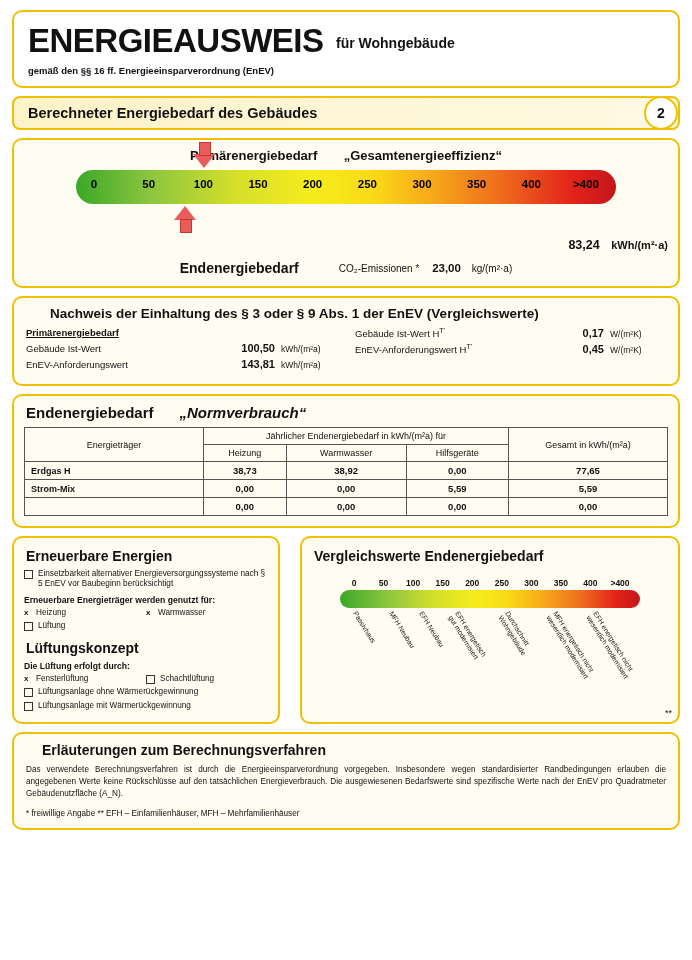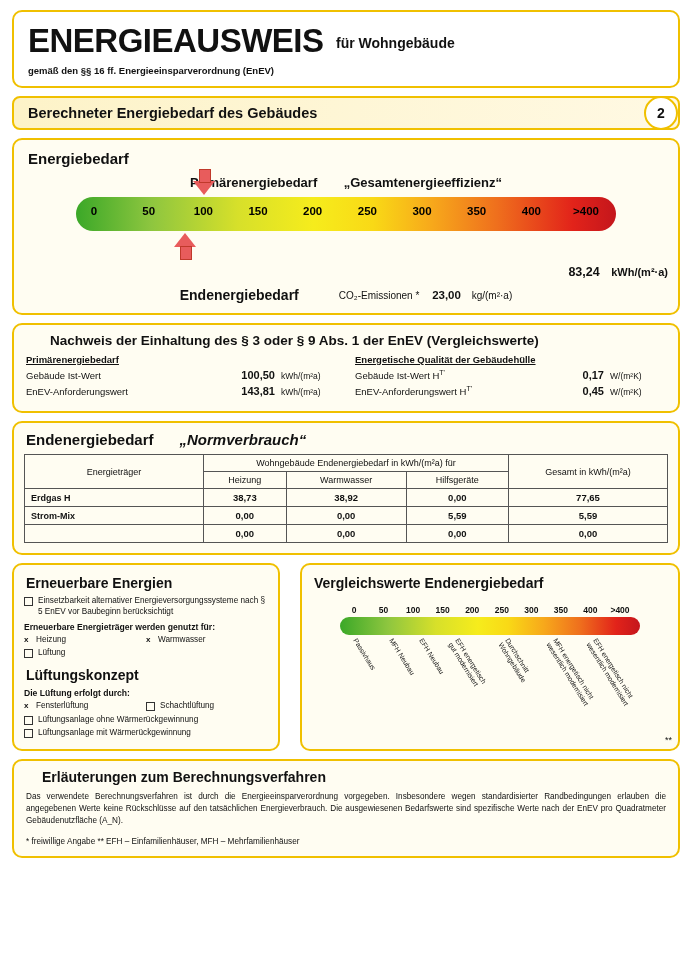--- a/index.html
+++ b/index.html
@@ -108,21 +108,20 @@
   <div style="position:relative;">
     <div class="secbar">
       <span>Berechneter Energiebedarf des Gebäudes</span>
     </div>
     <div style="position:absolute;right:2px;top:0;width:34px;height:34px;border:2px solid #f0c000;border-radius:50%;background:#fff;display:flex;align-items:center;justify-content:center;box-sizing:border-box;">
       <span style="font-size:14px;font-weight:bold;">2</span>
     </div>
   </div>
 
   <div class="panel shaded blk">
-    <div class="blk-title">Energiebedarf</div>
 
     <div class="center">
       <span class="lbl-prim">Primärenergiebedarf</span>
       <span class="lbl-prim ital" style="margin-left:22px;">„Gesamtenergieeffizienz“</span>
     </div>
 
     <div class="scale-wrap">
 
       <div class="arr" id="arrTop" style="top: -28px; left: 116.88px;">
         <div class="head" style="border-left:11px solid transparent;border-right:11px solid transparent;border-top:14px solid #e85c5c;position:relative;top:12px;"></div>
@@ -173,21 +172,20 @@
           <span class="v">100,50</span>
           <span class="u">kWh/(m²a)</span>
         </div>
         <div class="kv">
           <span class="k">EnEV-Anforderungswert</span>
           <span class="v">143,81</span>
           <span class="u">kWh/(m²a)</span>
         </div>
       </div>
       <div class="col">
-        <div class="col-h">Energetische Qualität der Gebäudehülle</div>
         <div class="kv">
           <span class="k"><span>Gebäude Ist-Wert H</span><span class="sup">T'</span></span>
           <span class="v">0,17</span>
           <span class="u">W/(m²K)</span>
         </div>
         <div class="kv">
           <span class="k"><span>EnEV-Anforderungswert H</span><span class="sup">T'</span></span>
           <span class="v">0,45</span>
           <span class="u">W/(m²K)</span>
         </div>
@@ -197,21 +195,21 @@
 
   <div class="panel shaded ende">
     <div class="ende-h">
       <span>Endenergiebedarf</span>
       <span class="q">„Normverbrauch“</span>
     </div>
     <table class="tbl">
       <tbody>
           <tr>
         <th rowspan="2" style="width:170px;">Energieträger</th>
-        <th colspan="3">Wohngebäude Endenergiebedarf in kWh/(m²a) für</th>
+        <th colspan="3">Jährlicher Endenergiebedarf in kWh/(m²a) für</th>
         <th rowspan="2" style="width:150px;">Gesamt in kWh/(m²a)</th>
       </tr>
       <tr>
         <th>Heizung</th>
         <th>Warmwasser</th>
         <th>Hilfsgeräte</th>
       </tr>
       <tr>
         <td class="left">Erdgas H</td>
         <td class="num">38,73</td>

